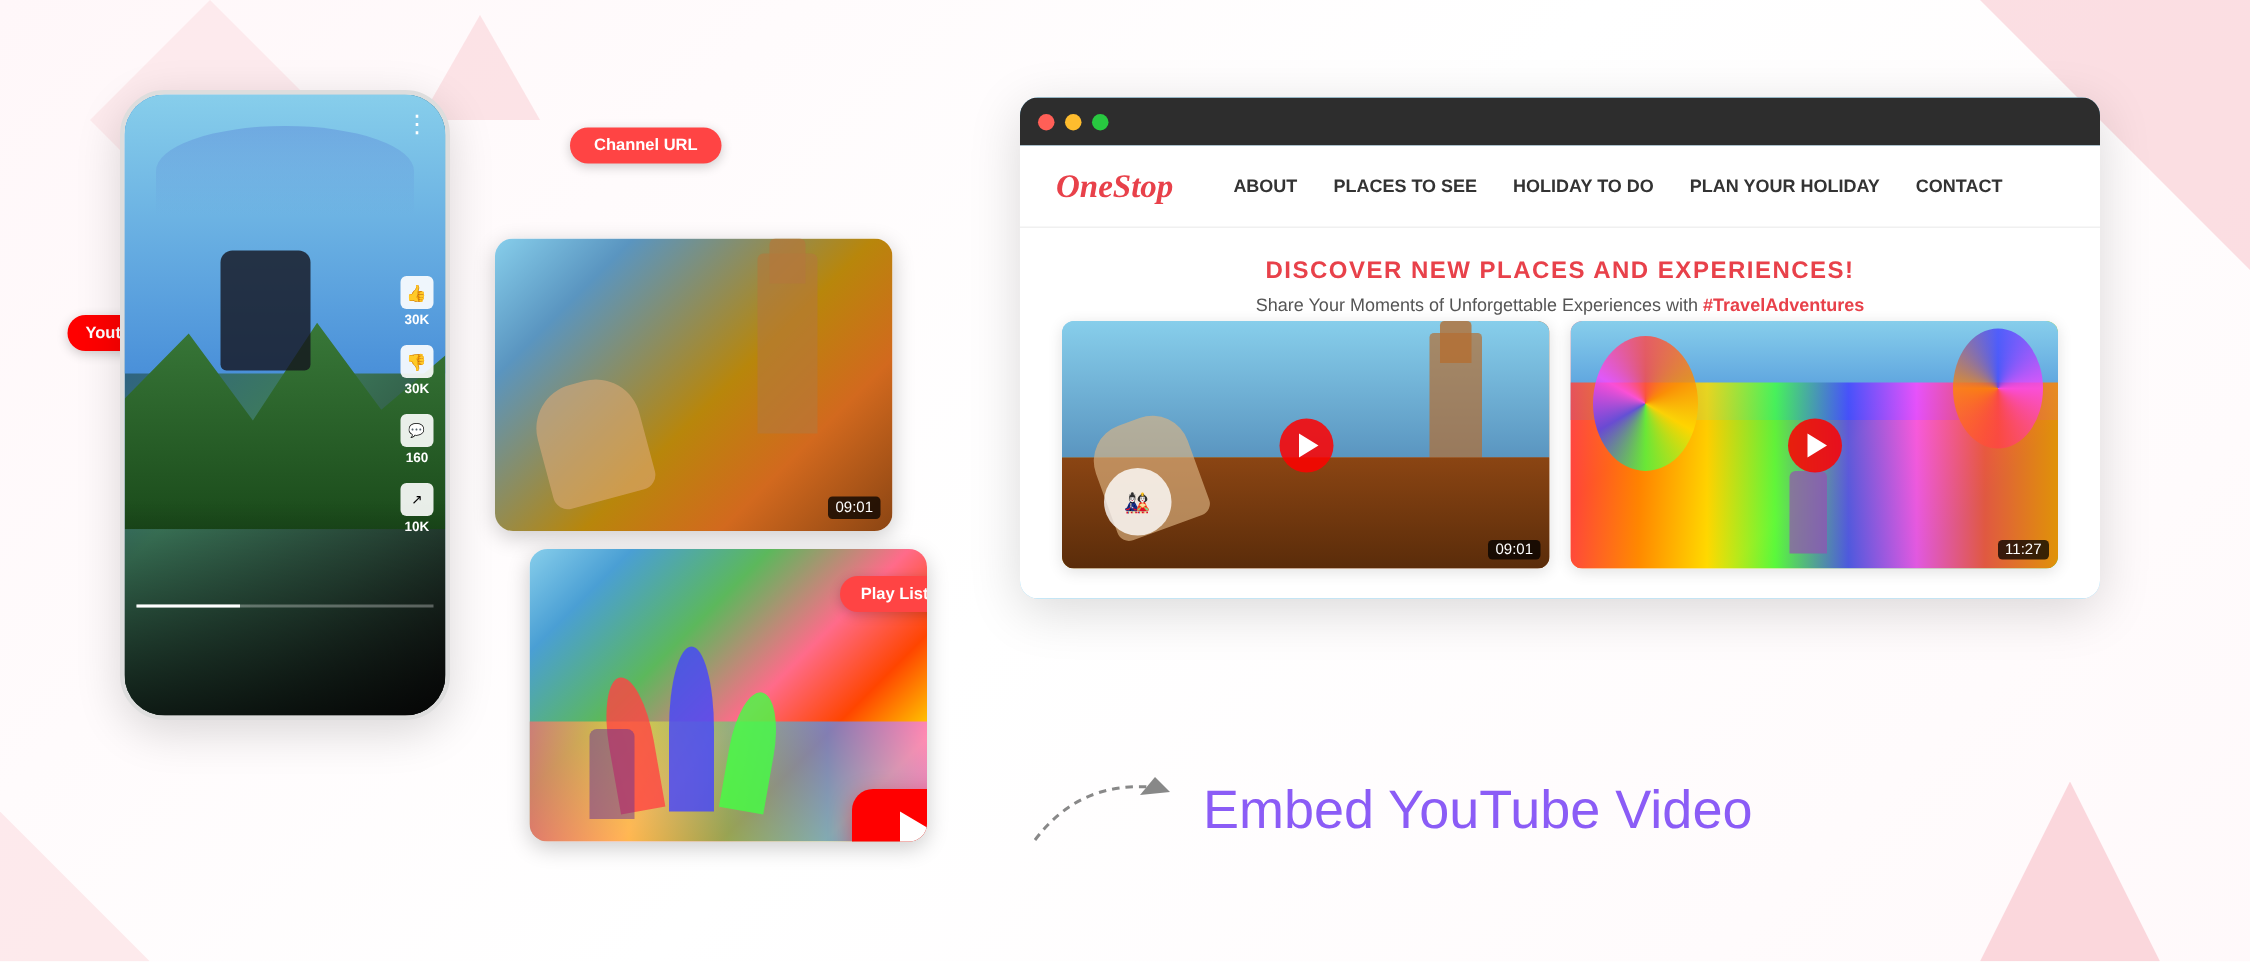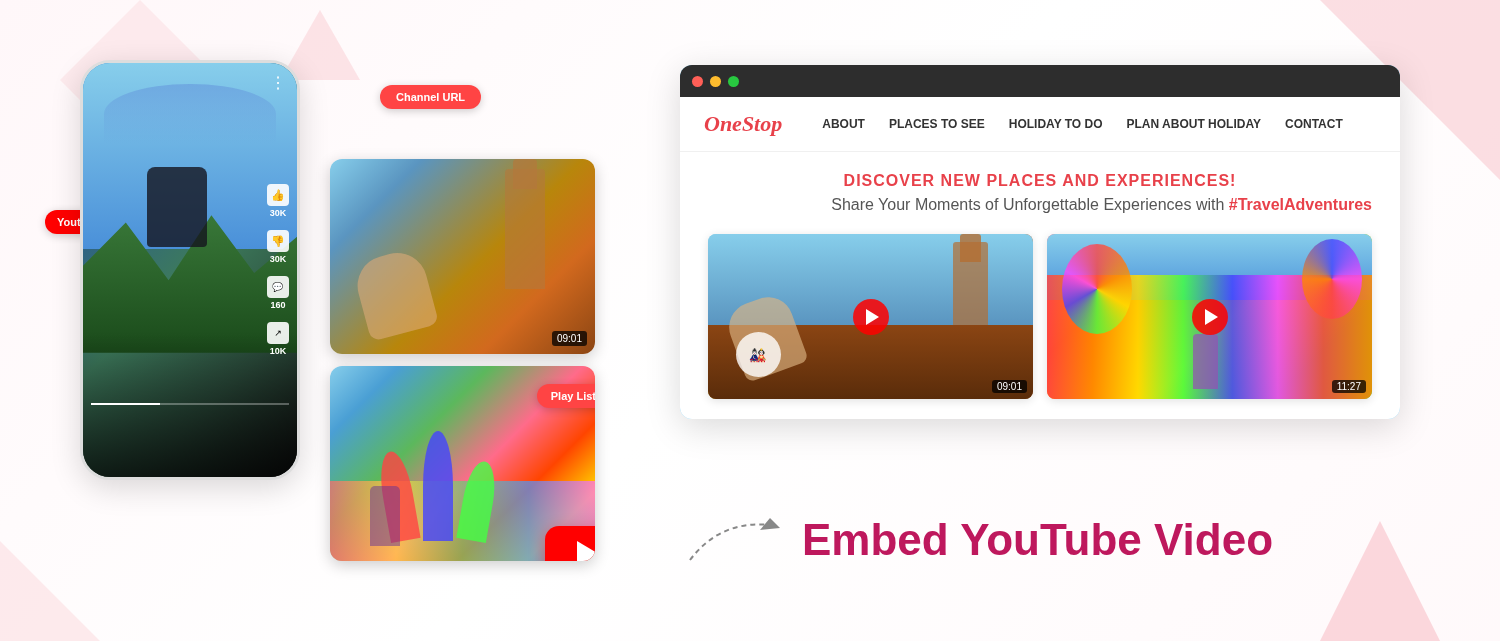--- a/index.html
+++ b/index.html
@@ -373,24 +373,24 @@
     .discover-title {
       text-align: center;
       color: #e8414a;
       font-size: 16px;
       font-weight: 800;
       letter-spacing: 1px;
       margin-bottom: 6px;
     }
 
     .share-text {
-      text-align: right;
-      font-size: 16px;
+      text-align: center;
+      font-size: 12px;
       color: #555;
-      margin-bottom: 20px;
+      margin-bottom: 4px;
     }
 
     .share-text .hashtag {
       color: #e8414a;
       font-weight: 600;
     }
 
     .video-grid {
       display: flex;
       gap: 14px;
@@ -461,23 +461,23 @@
     .embed-text-section {
       position: absolute;
       left: 680px;
       top: 510px;
       display: flex;
       align-items: center;
       gap: 12px;
     }
 
     .embed-title {
-      font-size: 44px;
-      font-weight: 700;
-      color: #be185d;
+      font-size: 36px;
+      font-weight: 400;
+      color: #8b5cf6;
     }
 
     
     .deco-triangle-top {
       position: absolute;
       top: 10px;
       left: 280px;
       width: 0;
       height: 0;
       border-left: 40px solid transparent;
@@ -567,21 +567,21 @@
       <div style="width:100%;height:100%;background:linear-gradient(135deg,#87CEEB 0%,#5a95c0 20%,#B8860B 55%,#D2691E 75%,#8B4513 100%);"></div>
 
       <div style="position:absolute;top:10px;right:50px;width:40px;height:120px;background:rgba(180,120,60,0.6);border-radius:4px 4px 0 0;"></div>
       <div style="position:absolute;top:0;right:58px;width:24px;height:30px;background:rgba(180,120,60,0.7);border-radius:4px 4px 0 0;"></div>
 
       <div style="position:absolute;bottom:20px;left:30px;width:70px;height:80px;background:rgba(220,170,120,0.6);border-radius:30px 30px 10px 10px;transform:rotate(-15deg);"></div>
       <div class="video-duration">09:01</div>
     </div>
 
     
-    <div style="position:relative;width:265px;height:195px;border-radius:12px;overflow:hidden;box-shadow:0 4px 15px rgba(0,0,0,0.2);">
+    <div style="position:relative;width:265px;height:195px;border-radius:12px;overflow:hidden;box-shadow:0 4px 15px rgba(0,0,0,0.2);margin-left:23px;">
       <div style="width:100%;height:100%;background:linear-gradient(135deg,#87CEEB 0%,#4a9fd4 15%,#5cb85c 35%,#FF6B8A 55%,#FF4500 70%,#FFD700 85%,#32CD32 100%);"></div>
 
       <div style="position:absolute;bottom:0;left:0;right:0;height:80px;background:linear-gradient(90deg,#ff6b6b,#ffd93d,#6bcb77,#4d96ff,#ff6bff);opacity:0.7;"></div>
       <div style="position:absolute;bottom:20px;left:20%;width:30px;height:90px;background:#ff4444;opacity:0.8;border-radius:50% 50% 0 0;transform:rotate(-10deg);"></div>
       <div style="position:absolute;bottom:20px;left:35%;width:30px;height:110px;background:#4444ff;opacity:0.8;border-radius:50% 50% 0 0;"></div>
       <div style="position:absolute;bottom:20px;left:50%;width:30px;height:80px;background:#44ff44;opacity:0.8;border-radius:50% 50% 0 0;transform:rotate(10deg);"></div>
 
       <div style="position:absolute;bottom:15px;left:40px;width:30px;height:60px;background:rgba(100,50,150,0.5);border-radius:5px 5px 0 0;"></div>
       <span class="playlist-badge">Play List</span>
       <div class="video-duration">11:27</div>
@@ -599,21 +599,21 @@
     </div>
 
     <div class="browser-content">
 
       <div class="website-nav">
         <span class="site-logo">OneStop</span>
         <div class="nav-links">
           <span class="nav-link active">ABOUT</span>
           <span class="nav-link">PLACES TO SEE</span>
           <span class="nav-link">HOLIDAY TO DO</span>
-          <span class="nav-link">PLAN ABOUT HOLIDAY</span>
+          <span class="nav-link">PLAN YOUR HOLIDAY</span>
           <span class="nav-link">CONTACT</span>
         </div>
       </div>
 
       <div class="website-main">
         <div class="discover-title">DISCOVER NEW PLACES AND EXPERIENCES!</div>
         <div class="share-text">
           <span>Share Your Moments of Unforgettable Experiences with</span>
           <span class="hashtag">#TravelAdventures</span>
         </div>

